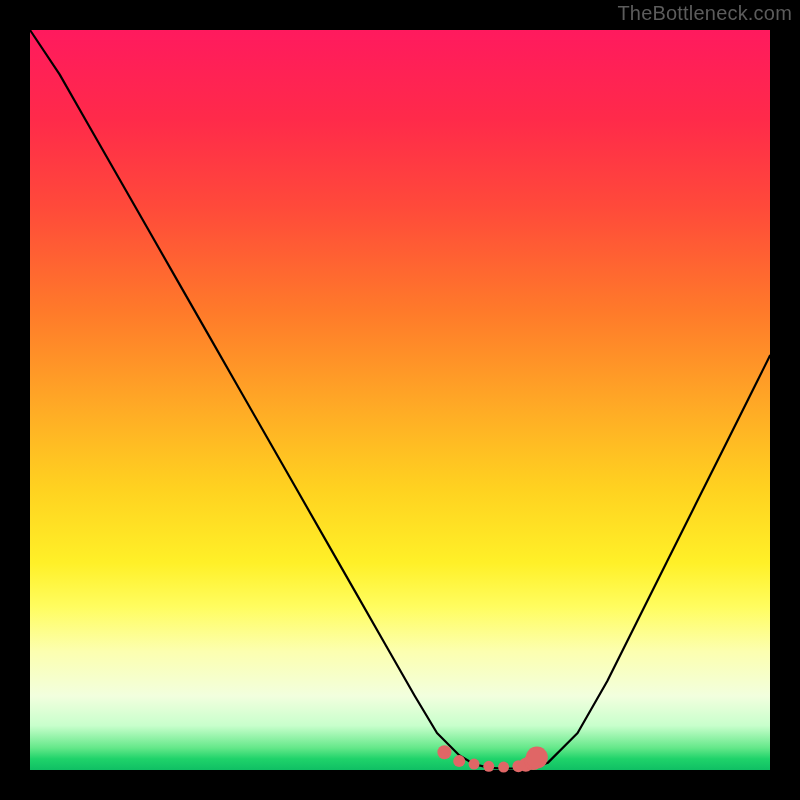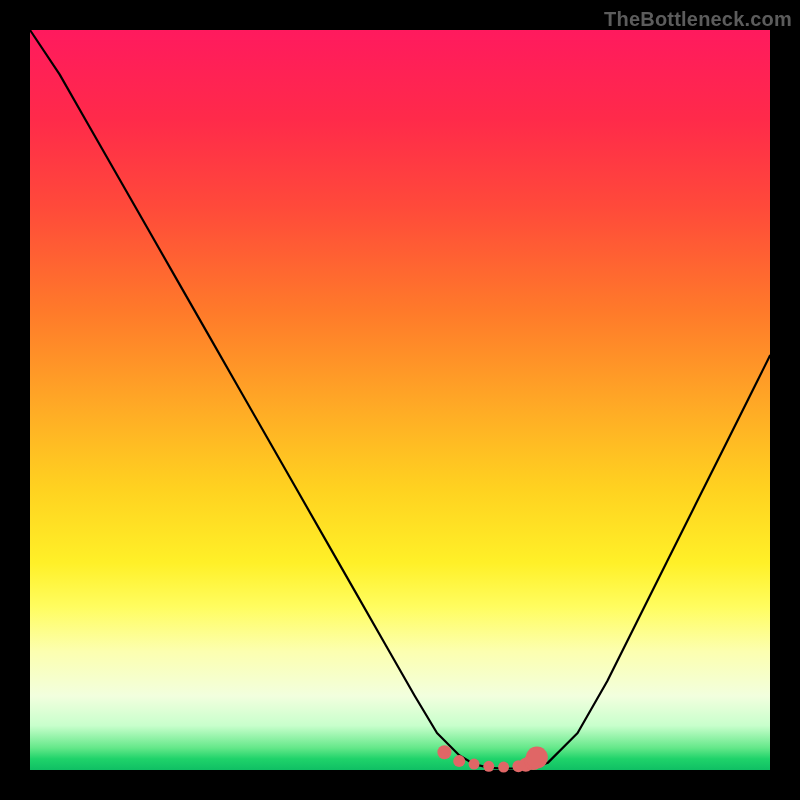--- a/index.html
+++ b/index.html
@@ -43,25 +43,25 @@
   }
   .plot svg {
     position: absolute;
     left: 0; top: 0;
     width: 740px;
     height: 740px;
     overflow: visible;
   }
   .watermark {
     position: absolute;
-    top: 8px;
+    top: 2px;
     right: 8px;
     color: #5c5c5c;
     font-size: 20px;
-    font-weight: 700;
+    font-weight: 400;
     letter-spacing: 0.2px;
     user-select: none;
   }
 </style>
 </head>
 <body>
 
 <div class="frame">
 
   <div class="plot">

